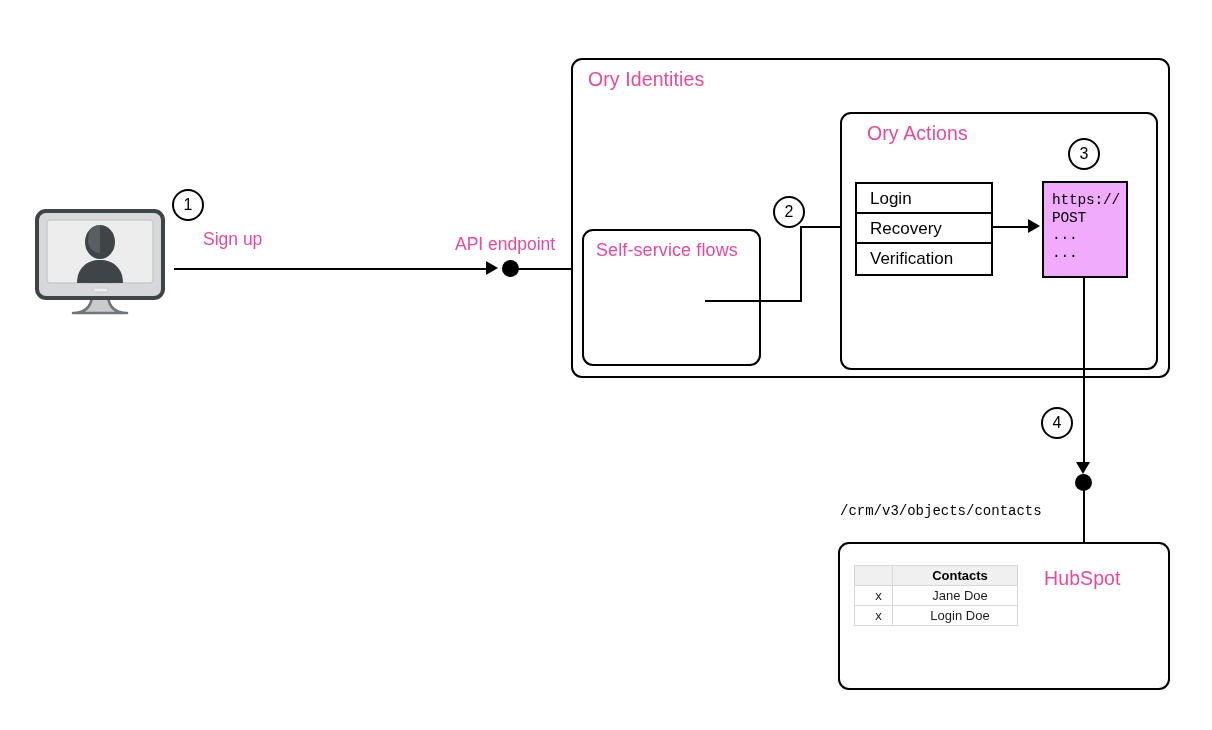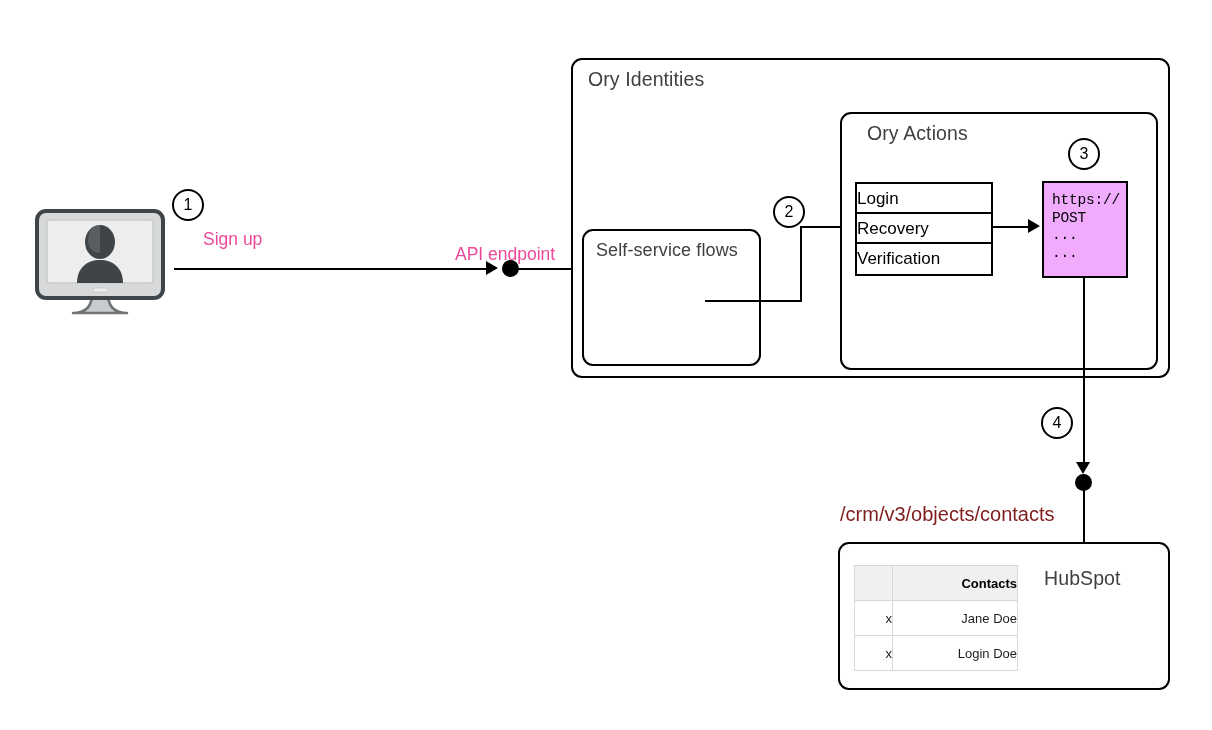--- a/index.html
+++ b/index.html
@@ -29,37 +29,37 @@
   }
   .sbox {
     position: absolute;
     border: 2.6px solid #000;
     background: #f0abfc;
     box-sizing: border-box;
   }
   .box-title {
     position: absolute;
     font-size: 19.5px;
-    color: #404040;
+    color: #ec4899;
     white-space: nowrap;
     letter-spacing: .1px;
   }
 
   
   .label {
     position: absolute;
     font-size: 17.5px;
     white-space: nowrap;
     color: #ec4899;
   }
   .mono {
-    font-family: Liberation Sans, sans-serif;
-    font-size: 20px;
-    white-space: nowrap;
-    color: #7f1d1d;
+    font-family: Liberation Mono, monospace;
+    font-size: 14px;
+    white-space: nowrap;
+    color: #000000;
   }
 
   
   .step {
     position: absolute;
     width: 32px;
     height: 32px;
     border: 2.2px solid #000;
     border-radius: 50%;
     background: #fff;
@@ -102,21 +102,21 @@
     left: 855px;
     top: 182px;
     width: 138px;
     border: 2.2px solid #000;
     background: #fff;
     box-sizing: border-box;
   }
   .flow-item {
     font-size: 17px;
     color: #000;
-    padding: 4px 0 4px 0;
+    padding: 4px 0 4px 13px;
     height: 30px;
     line-height: 22px;
     box-sizing: border-box;
     border-bottom: 2.2px solid #000;
     white-space: nowrap;
   }
   .flow-item:last-child { border-bottom: none; }
 
   
   #code-box {
@@ -139,23 +139,23 @@
   #contacts-table {
     position: absolute;
     left: 854px; top: 565px;
     border-collapse: collapse;
     background: #fff;
     table-layout: fixed;
   }
   #contacts-table th, #contacts-table td {
     border: 1px solid #d8d8d8;
     font-size: 13px;
-    height: 35px;
+    height: 20px;
     padding: 0 0 0 10px;
-    text-align: right;
+    text-align: center;
     color: #1d1d1d;
     font-weight: normal;
     box-sizing: border-box;
   }
   #contacts-table thead th { background: #f0f0f0; }
   #contacts-table th.c-mark, #contacts-table td.c-mark { width: 38px; }
   #contacts-table th.c-name, #contacts-table td.c-name { width: 125px; }
   #contacts-table thead th.c-name { font-weight: bold; color: #000; }
 </style>
 </head>
@@ -178,21 +178,21 @@
       <path d="M54 24 C56 19 60 16 65 16 L65 44 C58 44 53 38 53 32 Z" fill="#6f7477" opacity="0.55"></path>
 
       <rect x="58" y="79" width="15" height="4" rx="2" ry="2" fill="#ededed" stroke="#c9cbcc" stroke-width="1"></rect>
     </svg>
   </div>
 
   <div class="step" style="left:172px; top:189px;">1</div>
 
   <div class="label" style="left:203px; top:229px;">Sign up</div>
 
-  <div class="label" style="left:455px; top:244px;">API endpoint</div>
+  <div class="label" style="left:455px; top:234px;">API endpoint</div>
 
   <div class="hline" style="left:174px; top:268px; width:312px;"></div>
   <div class="arrow-r" style="left:486px; top:261px;"></div>
   <div class="dot" style="left:502px; top:260px;"></div>
   <div class="hline" style="left:517px; top:268px; width:56px;"></div>
 
   <div class="rbox" style="left:571px; top:58px; width:599px; height:320px;"></div>
   <div class="box-title" style="left:588px; top:68px;">Ory Identities</div>
 
   <div class="rbox" style="left:582px; top:229px; width:179px; height:137px;"></div>

